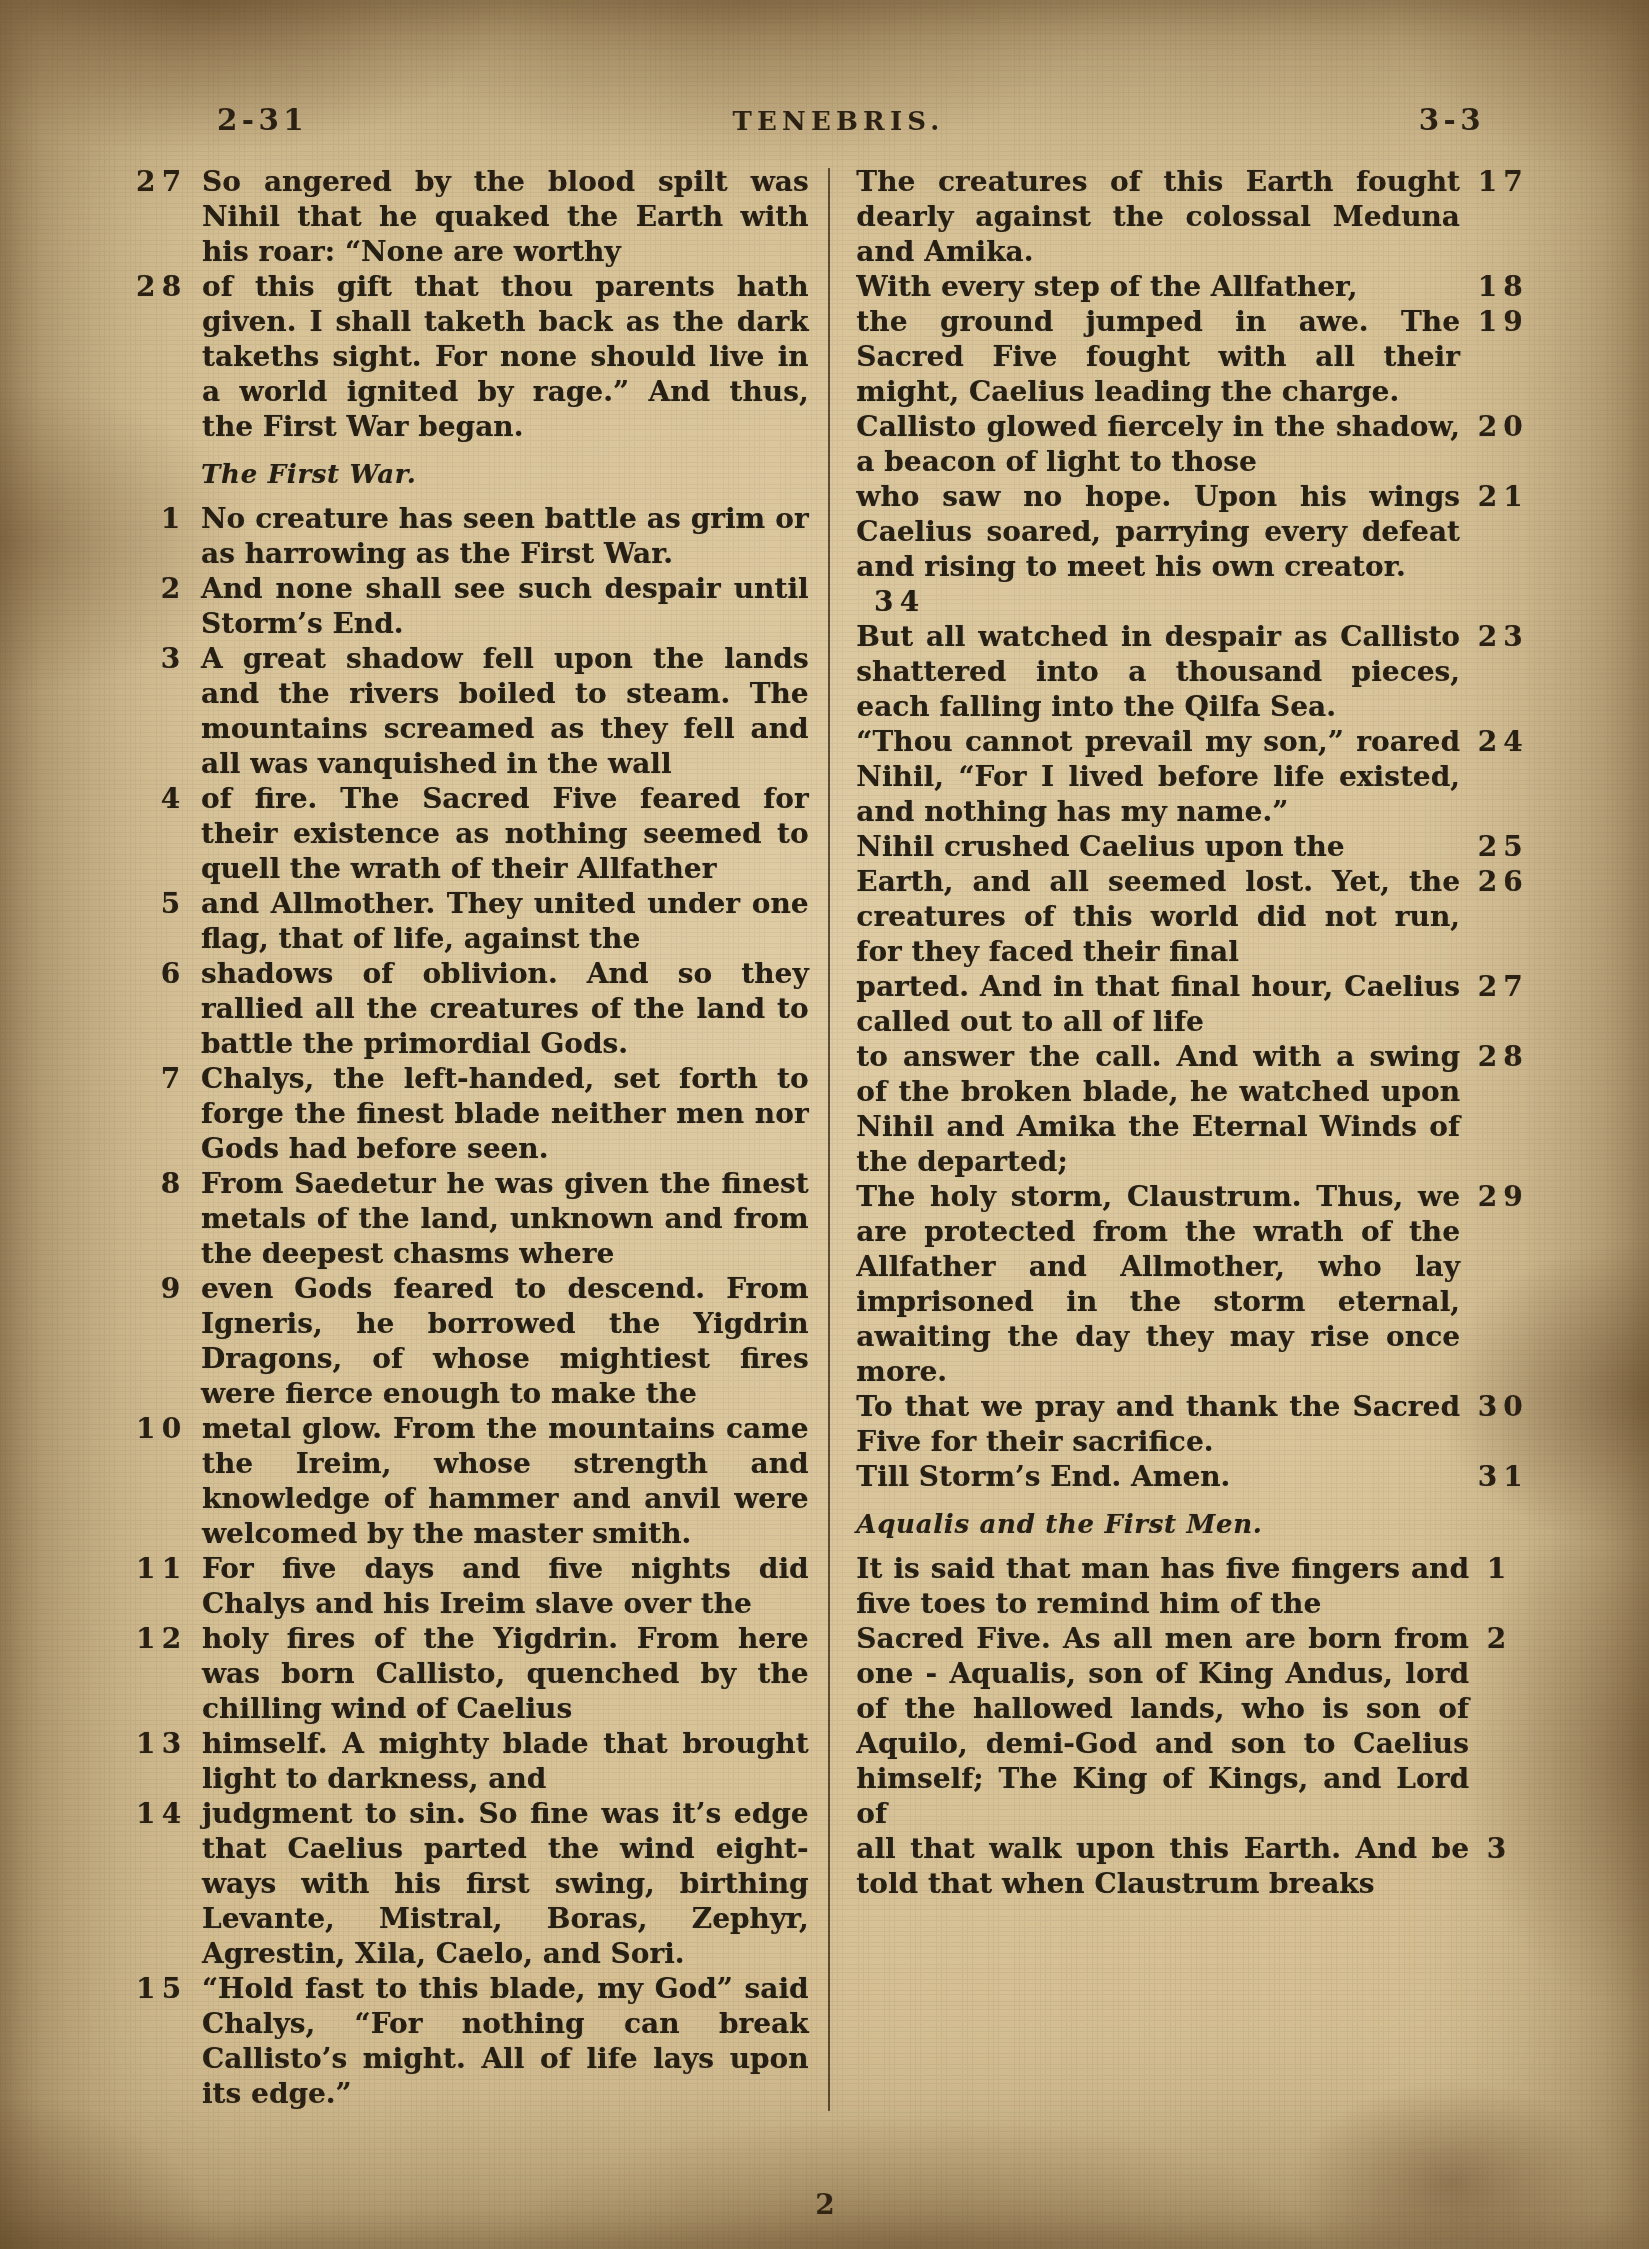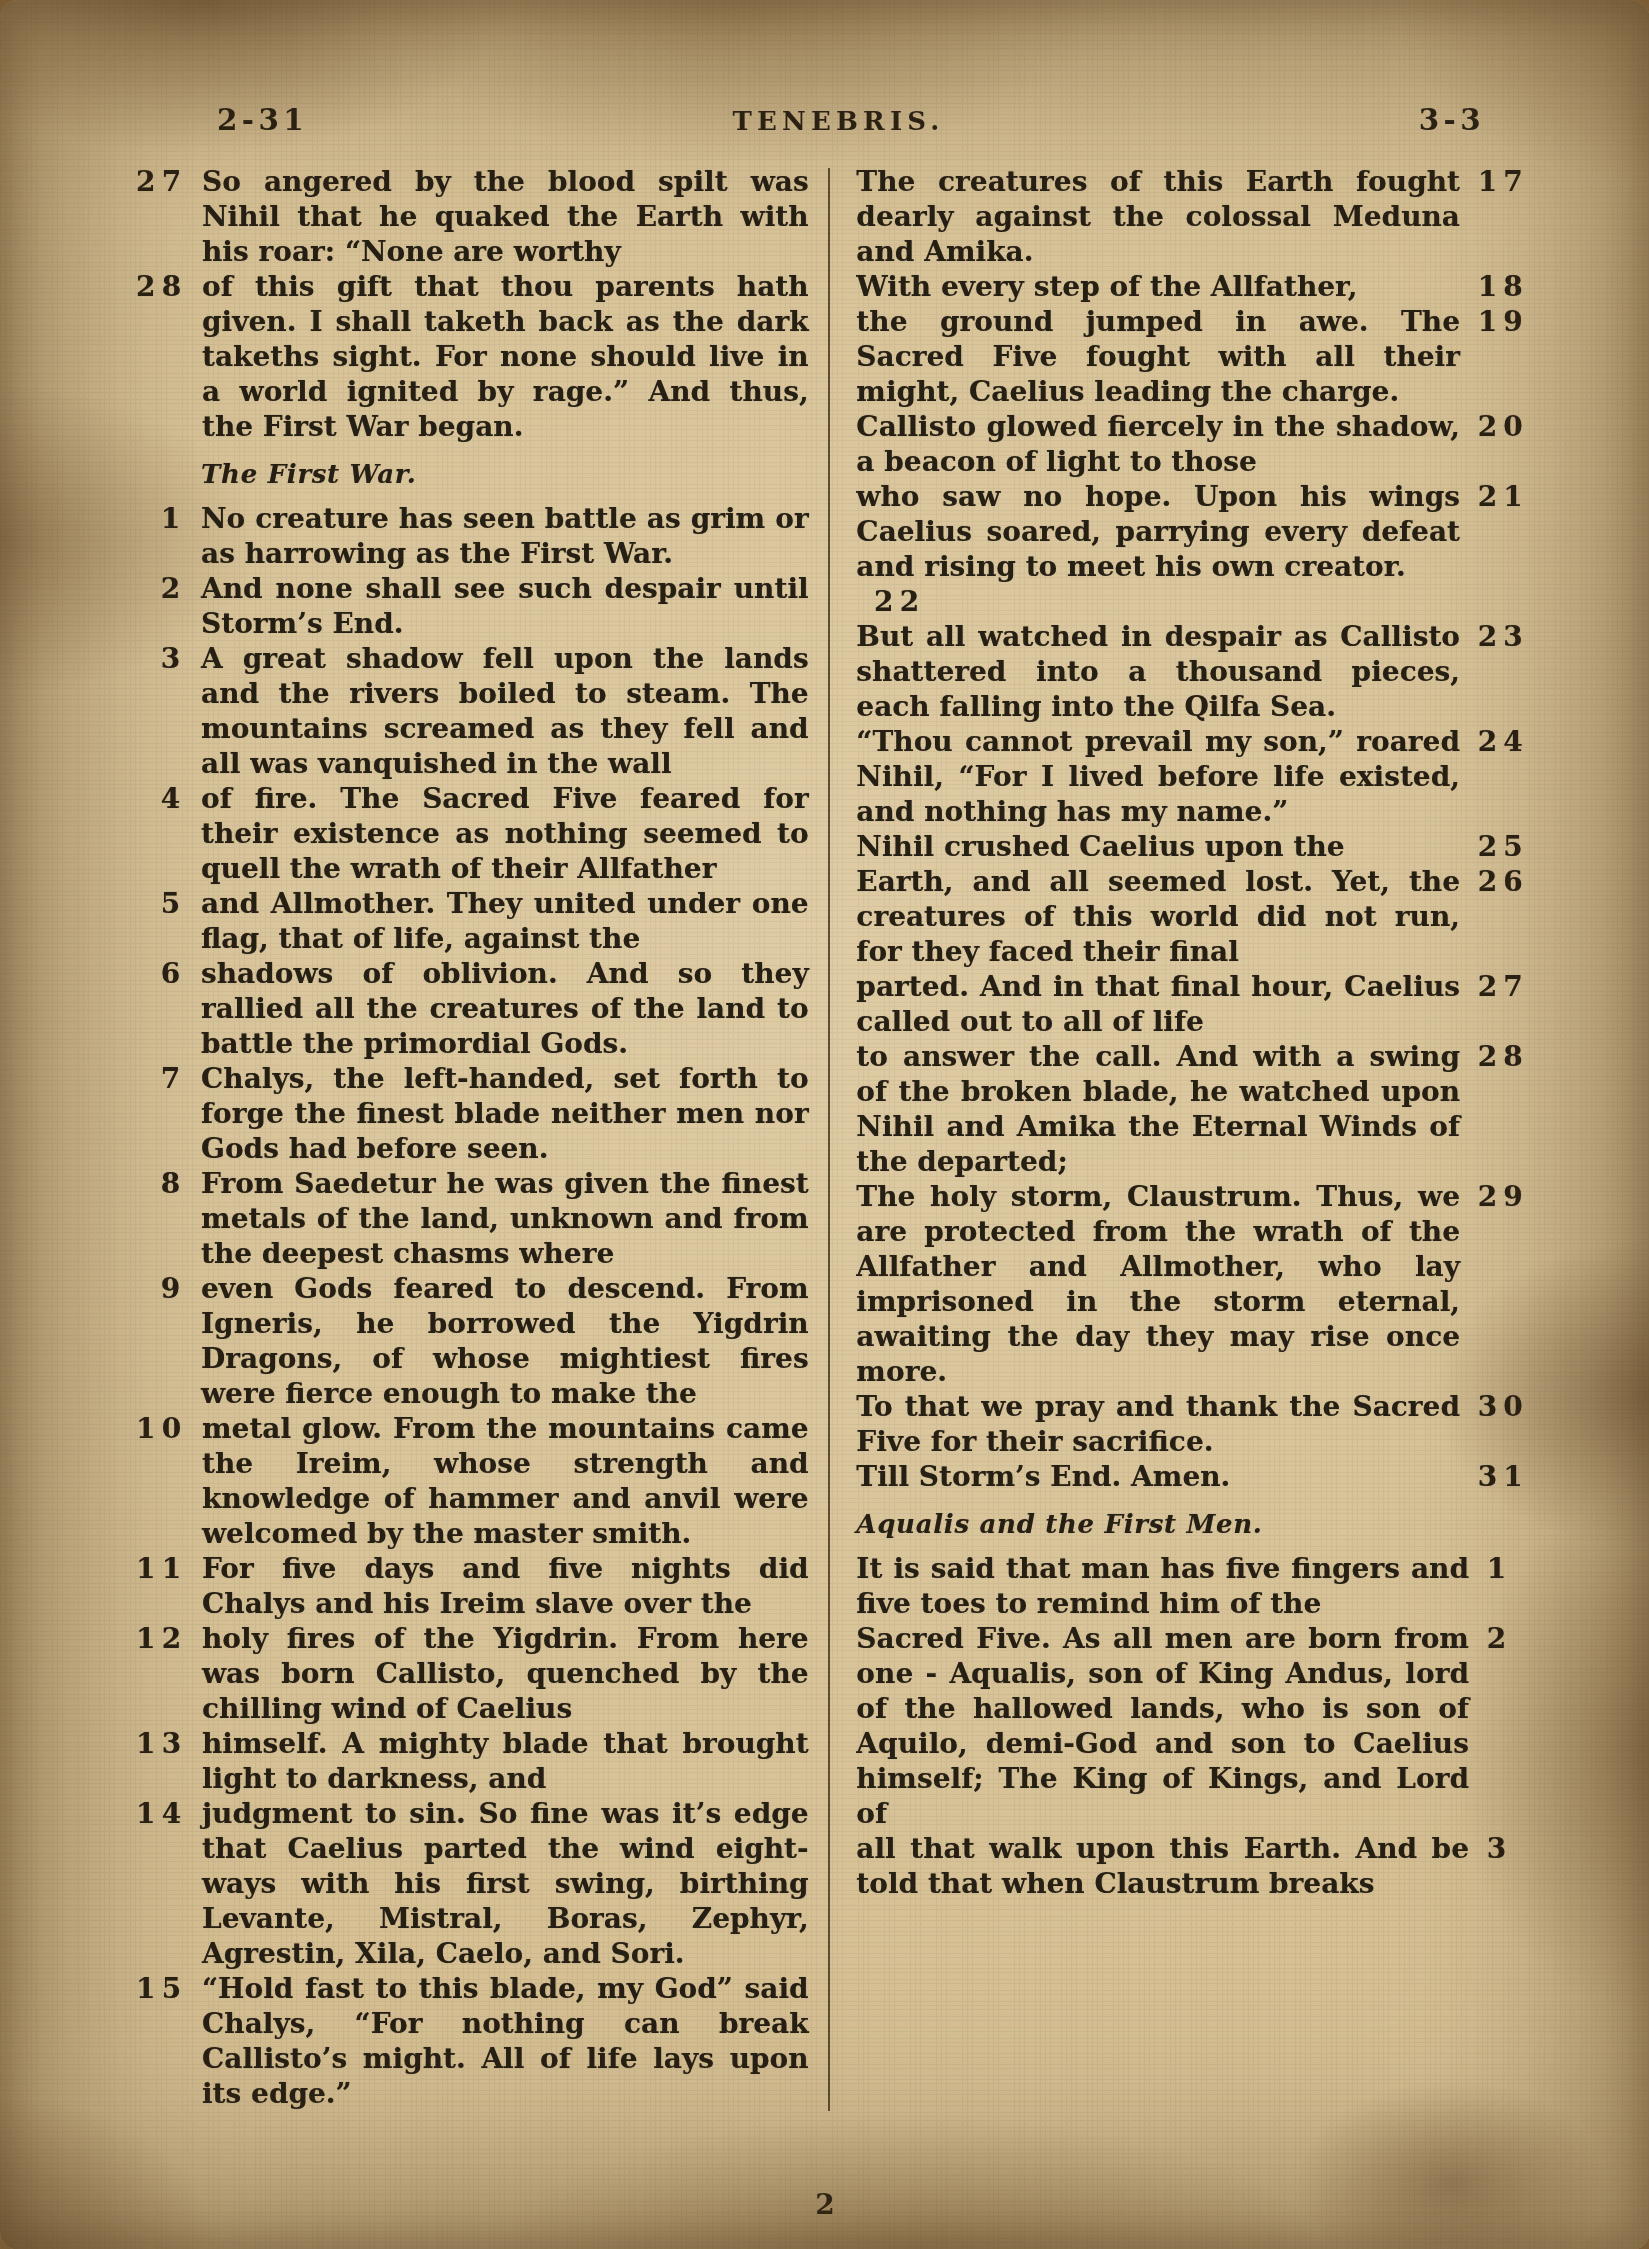--- a/index.html
+++ b/index.html
@@ -11,21 +11,20 @@
     font-family: "DejaVu Serif", "Liberation Serif", serif;
   }
   .paper {
     position: relative;
     width: 1650px;
     height: 2250px;
     background-color: var(--paper, #d6c094);
     color: var(--ink, #261f14);
     font-weight: 700;
     overflow: hidden;
-    border-radius: 19px;
   }
   .texture {
     position: absolute; inset: 0; pointer-events: none;
     background:
       radial-gradient(309px 221px at 100% 62%, rgba(80,52,22,0.45), transparent 70%),
       radial-gradient(280px 368px at 100% 78%, rgba(80,52,22,0.35), transparent 70%),
       radial-gradient(368px 221px at 0% 24%, rgba(95,65,30,0.35), transparent 70%),
       radial-gradient(442px 221px at 12% 0%, rgba(90,60,28,0.45), transparent 70%),
       radial-gradient(368px 258px at 100% 0%, rgba(100,70,35,0.35), transparent 70%),
       radial-gradient(515px 236px at 45% 0%, rgba(110,80,40,0.30), transparent 70%),
@@ -204,21 +203,21 @@
         </div>
         <div class="verse">
           <div class="vtext">Callisto glowed fiercely in the shadow, a beacon of light to those</div>
           <span class="vnum">20</span>
         </div>
         <div class="verse">
           <div class="vtext">who saw no hope. Upon his wings Caelius soared, parrying every defeat and rising to meet his own creator.</div>
           <span class="vnum">21</span>
         </div>
         <div class="verse">
-          <span class="vnum">22</span>
+          <span class="vnum">34</span>
         </div>
         <div class="verse">
           <div class="vtext">But all watched in despair as Callisto shattered into a thousand pieces, each falling into the Qilfa Sea.</div>
           <span class="vnum">23</span>
         </div>
         <div class="verse">
           <div class="vtext">“Thou cannot prevail my son,” roared Nihil, “For I lived before life existed, and nothing has my name.”</div>
           <span class="vnum">24</span>
         </div>
         <div class="verse">

